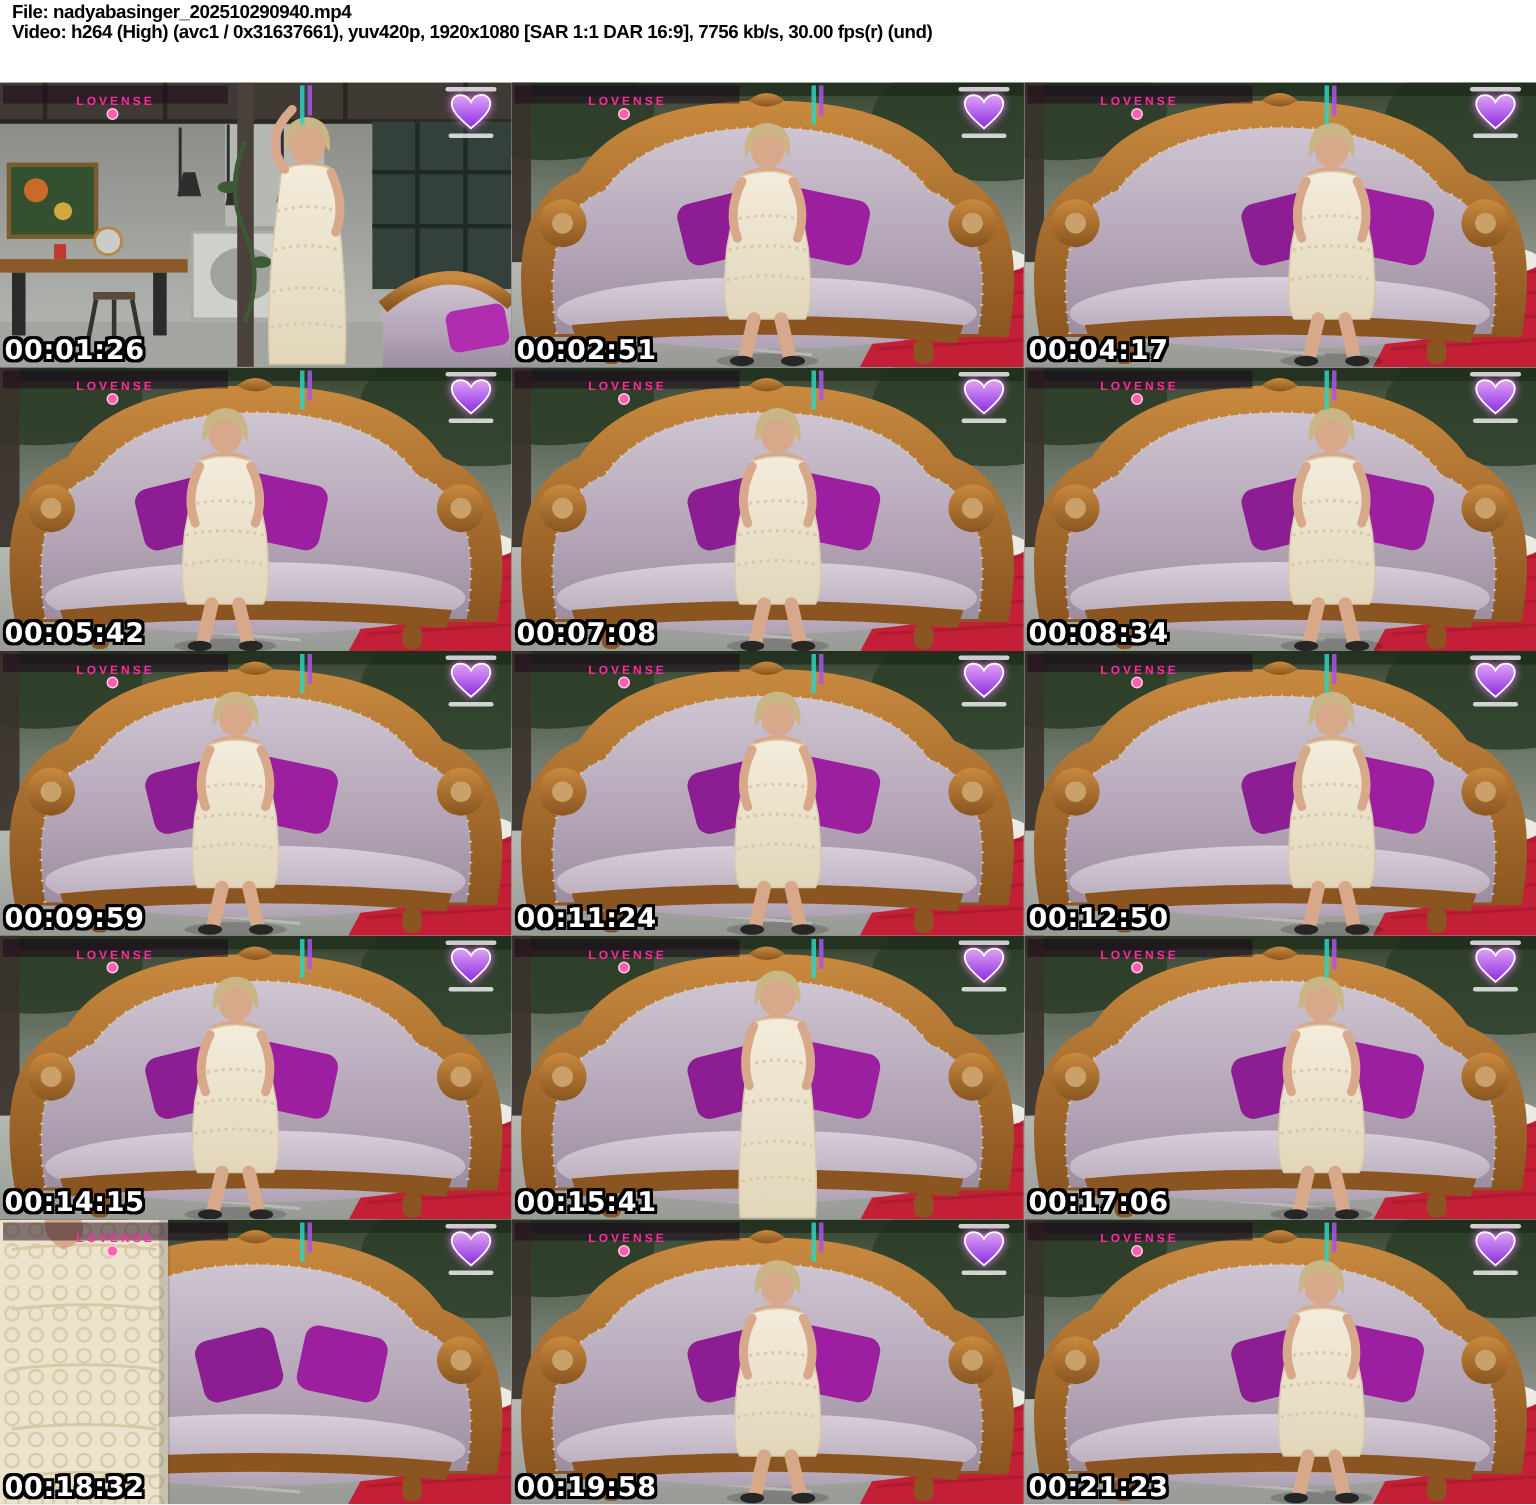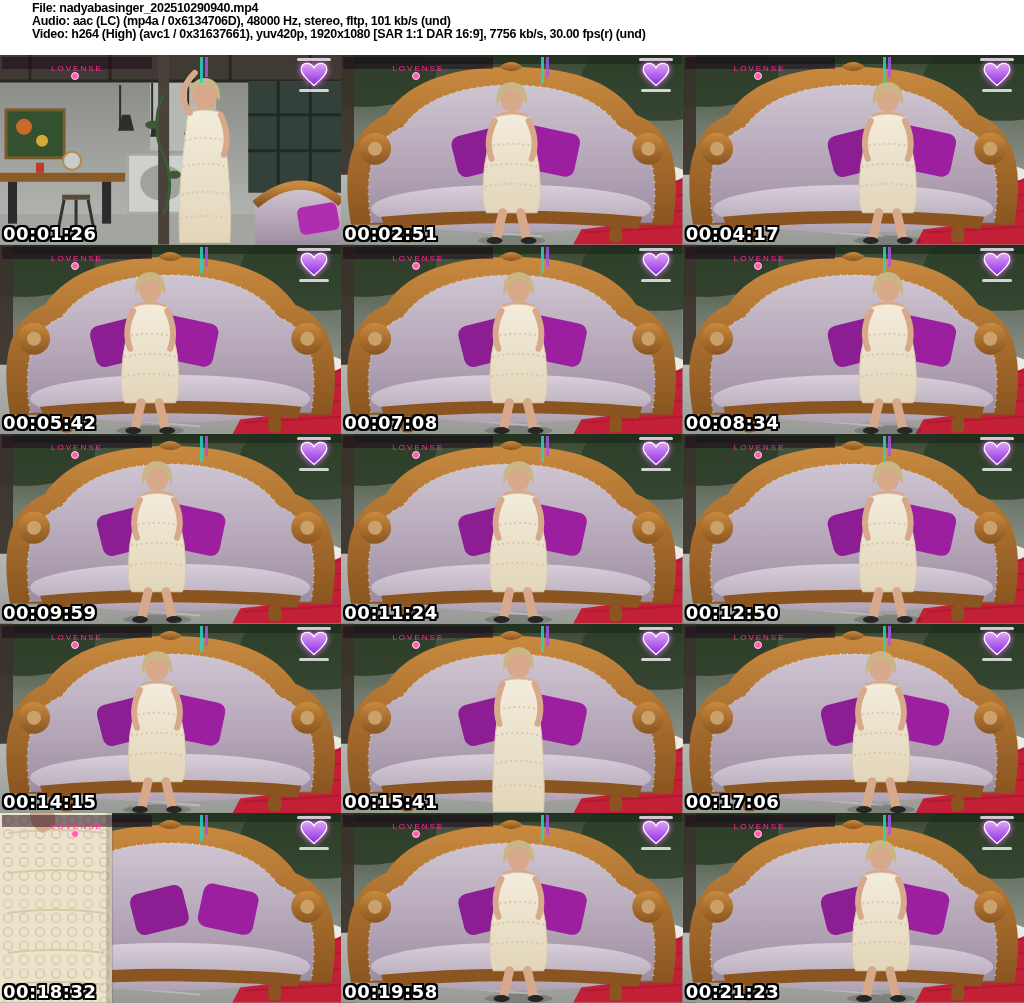--- a/index.html
+++ b/index.html
@@ -1,25 +1,25 @@
 <!DOCTYPE html>
 <html style="--page_bg: #ffffff; --header_text: #000000; --timestamp_text: #ffffff; --timestamp_outline: #000000; --lovense_pink: #ff2d9b; --badge_purple: #a855e8; --wood: #b06f2e; --wood_dark: #8a5520; --velvet: #b3a4b6; --velvet_light: #cfc5d2; --pillow: #9c1fa0; --carpet: #c32038; --floor: #aaaca8; --foliage: #2c3d28; --dress: #ece3cd; --skin: #d8a88b; --hair: #c9b585;"><head>
 <meta charset="utf-8">
 <style>
   html,body{margin:0;padding:0;background:#fff;}
   .sheet{width:1024px;height:1003px;background:var(--page_bg,#fff);font-family:"Liberation Sans",sans-serif;position:relative;overflow:hidden;}
   .hdr{height:55px;padding:2px 0 0 8px;box-sizing:border-box;overflow:hidden;}
-  .hdr div{font-size:12.5px;line-height:13px;font-weight:bold;letter-spacing:-0.3px;color:var(--header_text,#000);white-space:nowrap;margin-left:24px;}
+  .hdr div{font-size:12.5px;line-height:13px;font-weight:bold;letter-spacing:-0.3px;color:var(--header_text,#000);white-space:nowrap;}
   .grid{width:1024px;height:948px;display:grid;grid-template-columns:repeat(3,1fr);grid-template-rows:repeat(5,1fr);gap:0;}
   .thumb{position:relative;overflow:hidden;background:#8d8f8a;}
   .thumb svg.scene{display:block;width:100%;height:100%;}
   .ts{position:absolute;left:3px;bottom:1px;font-family:"DejaVu Sans",sans-serif;font-weight:bold;font-size:18px;color:var(--timestamp_text,#fff);letter-spacing:0.5px;
       text-shadow:-2px -2px 0 #000,2px -2px 0 #000,-2px 2px 0 #000,2px 2px 0 #000,-2px 0 0 #000,2px 0 0 #000,0 -2px 0 #000,0 2px 0 #000;}
   .lov{position:absolute;top:2px;left:2px;width:150px;height:12px;background:rgba(28,4,26,0.5);text-align:center;}
-  .lovtxt{font-size:8px;font-weight:normal;letter-spacing:2px;color:var(--lovense_pink,#ff2d9b);line-height:12px;display:inline-block;}
+  .lovtxt{font-size:8px;font-weight:bold;letter-spacing:2px;color:var(--lovense_pink,#ff2d9b);line-height:12px;display:inline-block;}
   .lovdot{position:absolute;top:17px;left:71px;width:8px;height:8px;border-radius:50%;background:#ff5fb0;border:1px solid #ffd0e8;box-sizing:border-box;}
   .bar1{position:absolute;top:2px;left:200px;width:3px;height:26px;background:#2dd4bf;opacity:0.85;}
   .bar2{position:absolute;top:2px;left:205px;width:3px;height:20px;background:#a855e8;opacity:0.85;}
   .badge{position:absolute;top:2px;right:4px;width:46px;text-align:center;}
   .bline{height:3px;background:rgba(255,255,255,0.78);border-radius:2px;margin:1px auto;}
   .badge svg{display:block;margin:0 auto;filter:drop-shadow(0 0 3px #e879f9);}
   .sr{position:absolute;width:0;height:0;overflow:hidden;}
 </style>
 </head>
 <body>
@@ -63,21 +63,20 @@
           <stop offset="1" stop-color="#8a2be2"></stop>
       </linearGradient>
       <pattern id="crochetP" width="16" height="14" patternUnits="userSpaceOnUse">
         <circle cx="8" cy="7" r="4.5" fill="none" stroke="#d8c8a6" stroke-width="1.5"></circle>
       </pattern>
     </defs>
   </svg>
 
   <div class="hdr">
     <div>File: nadyabasinger_202510290940.mp4</div>
-    <div>Audio: aac (LC) (mp4a / 0x6134706D), 48000 Hz, stereo, fltp, 101 kb/s (und)</div>
     <div>Video: h264 (High) (avc1 / 0x31637661), yuv420p, 1920x1080 [SAR 1:1 DAR 16:9], 7756 kb/s, 30.00 fps(r) (und)</div>
   </div>
 
   <div class="grid" id="grid">
       <div class="thumb">
         <svg class="scene" viewBox="0 0 341 190" preserveAspectRatio="none">
   <rect x="0" y="0" width="341" height="160" fill="url(#wallG)"></rect>
   <rect x="0" y="0" width="341" height="26" fill="#3f3a33"></rect>
   <path d="M0,26 L341,26 M30,0 L30,26 M110,0 L110,26 M230,0 L230,26 M310,0 L310,26" stroke="#2a2621" stroke-width="3"></path>
   <rect x="248" y="26" width="93" height="112" fill="#34413a"></rect>

